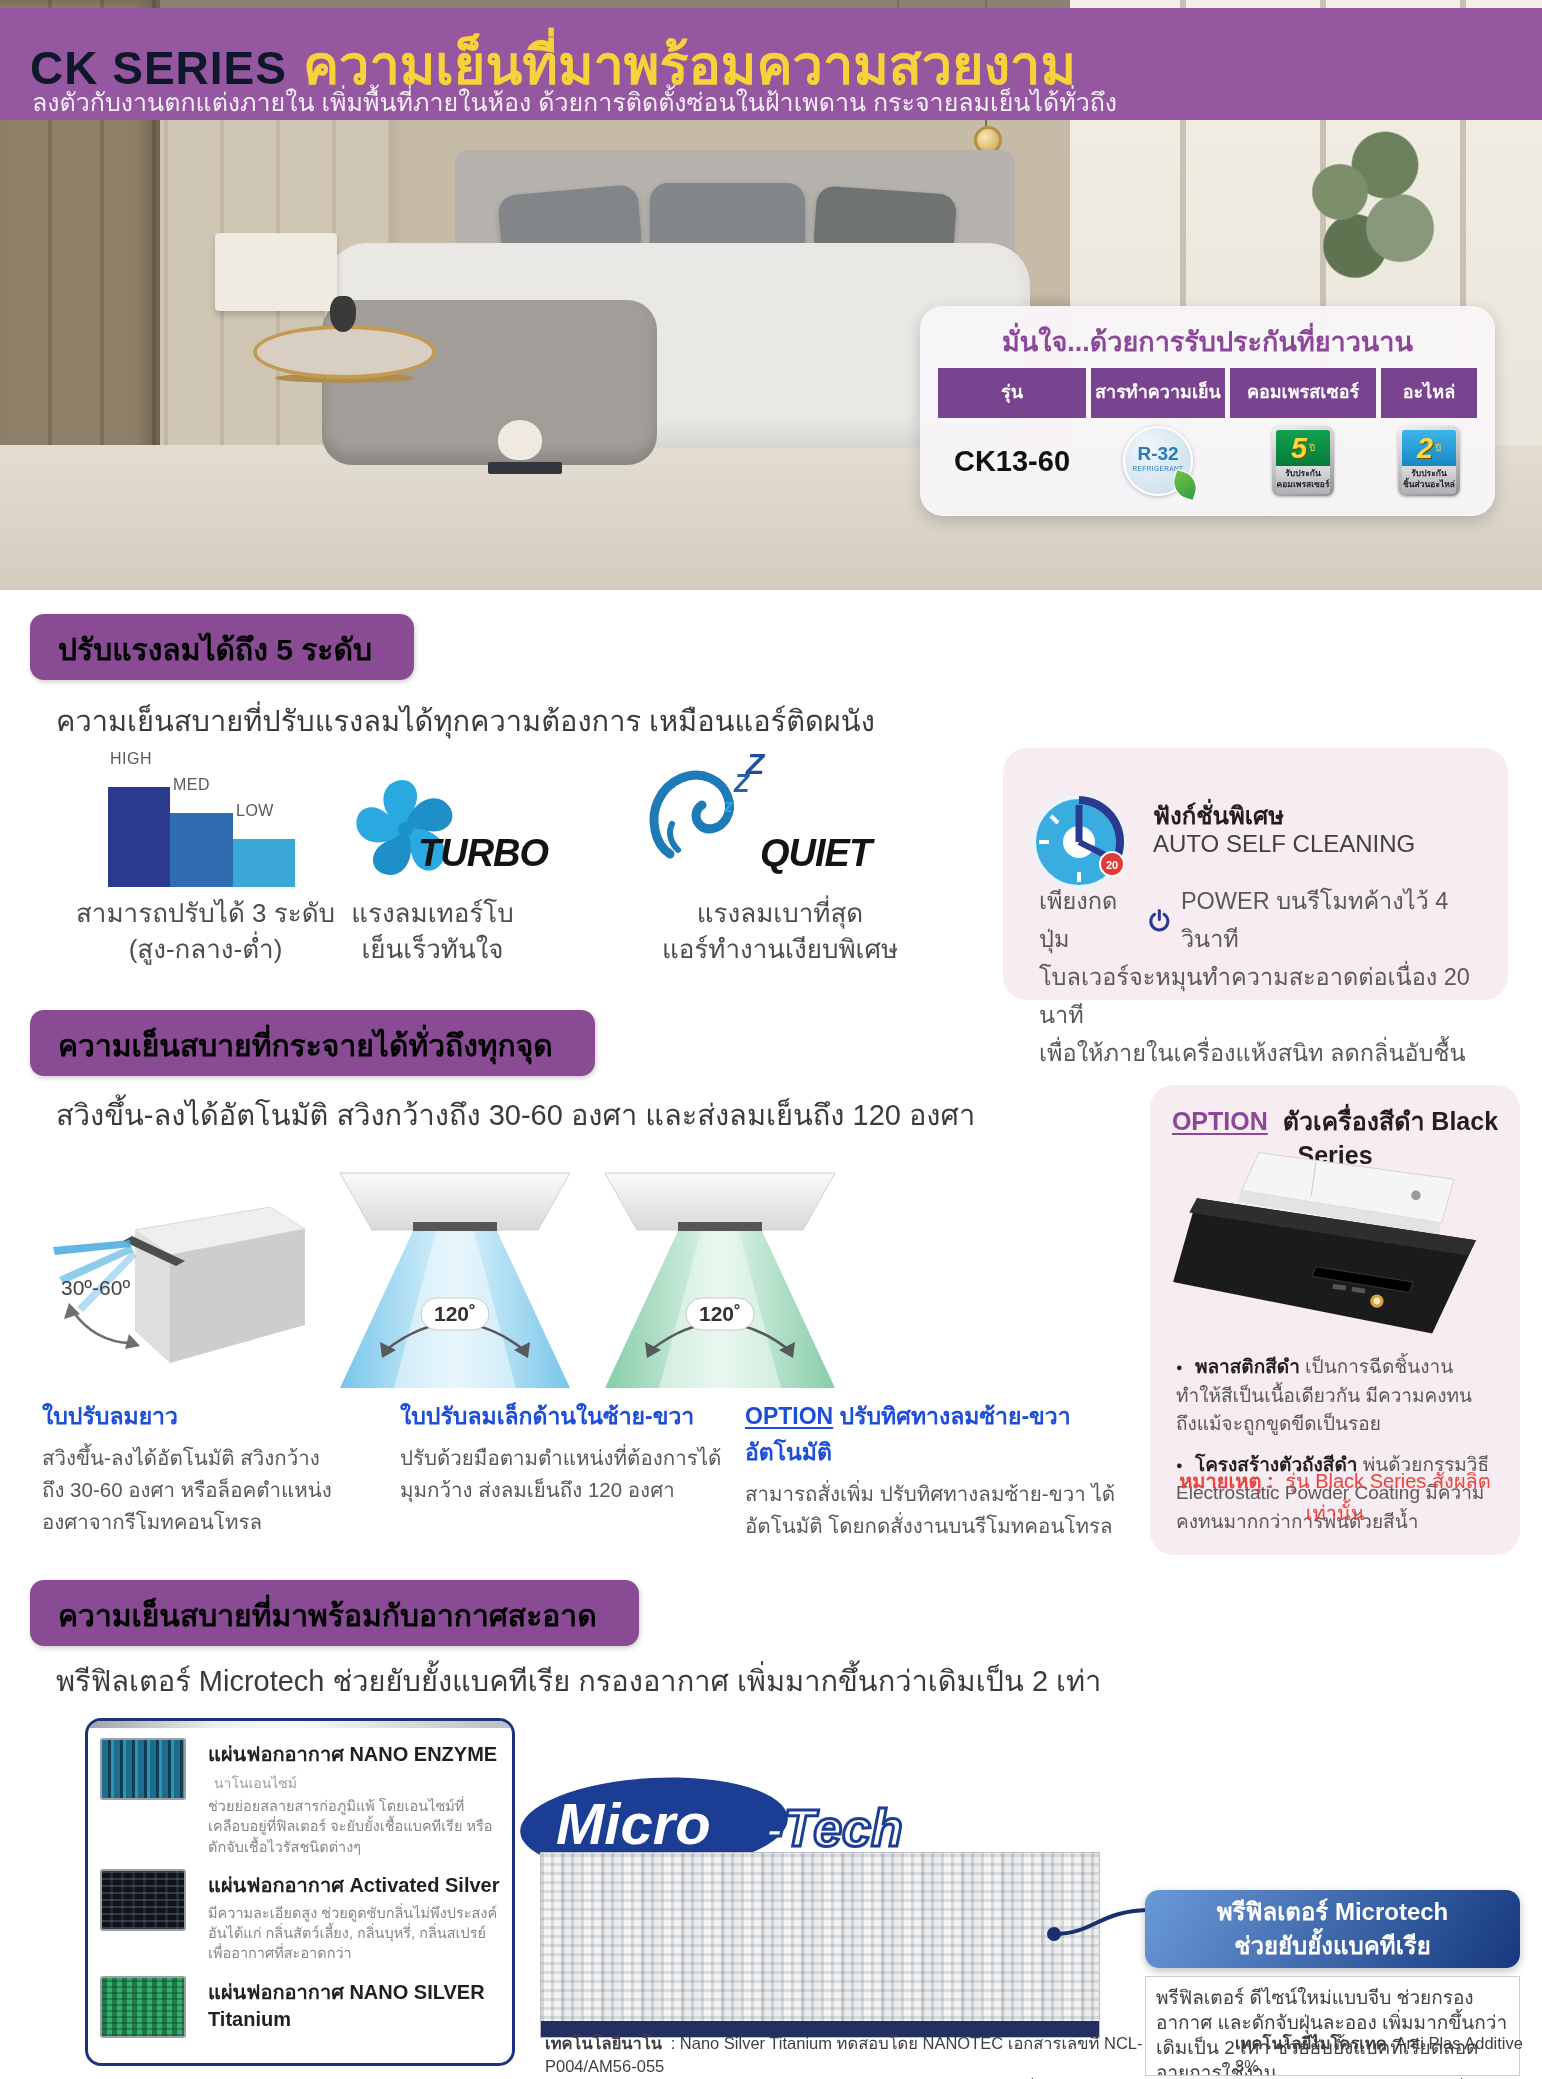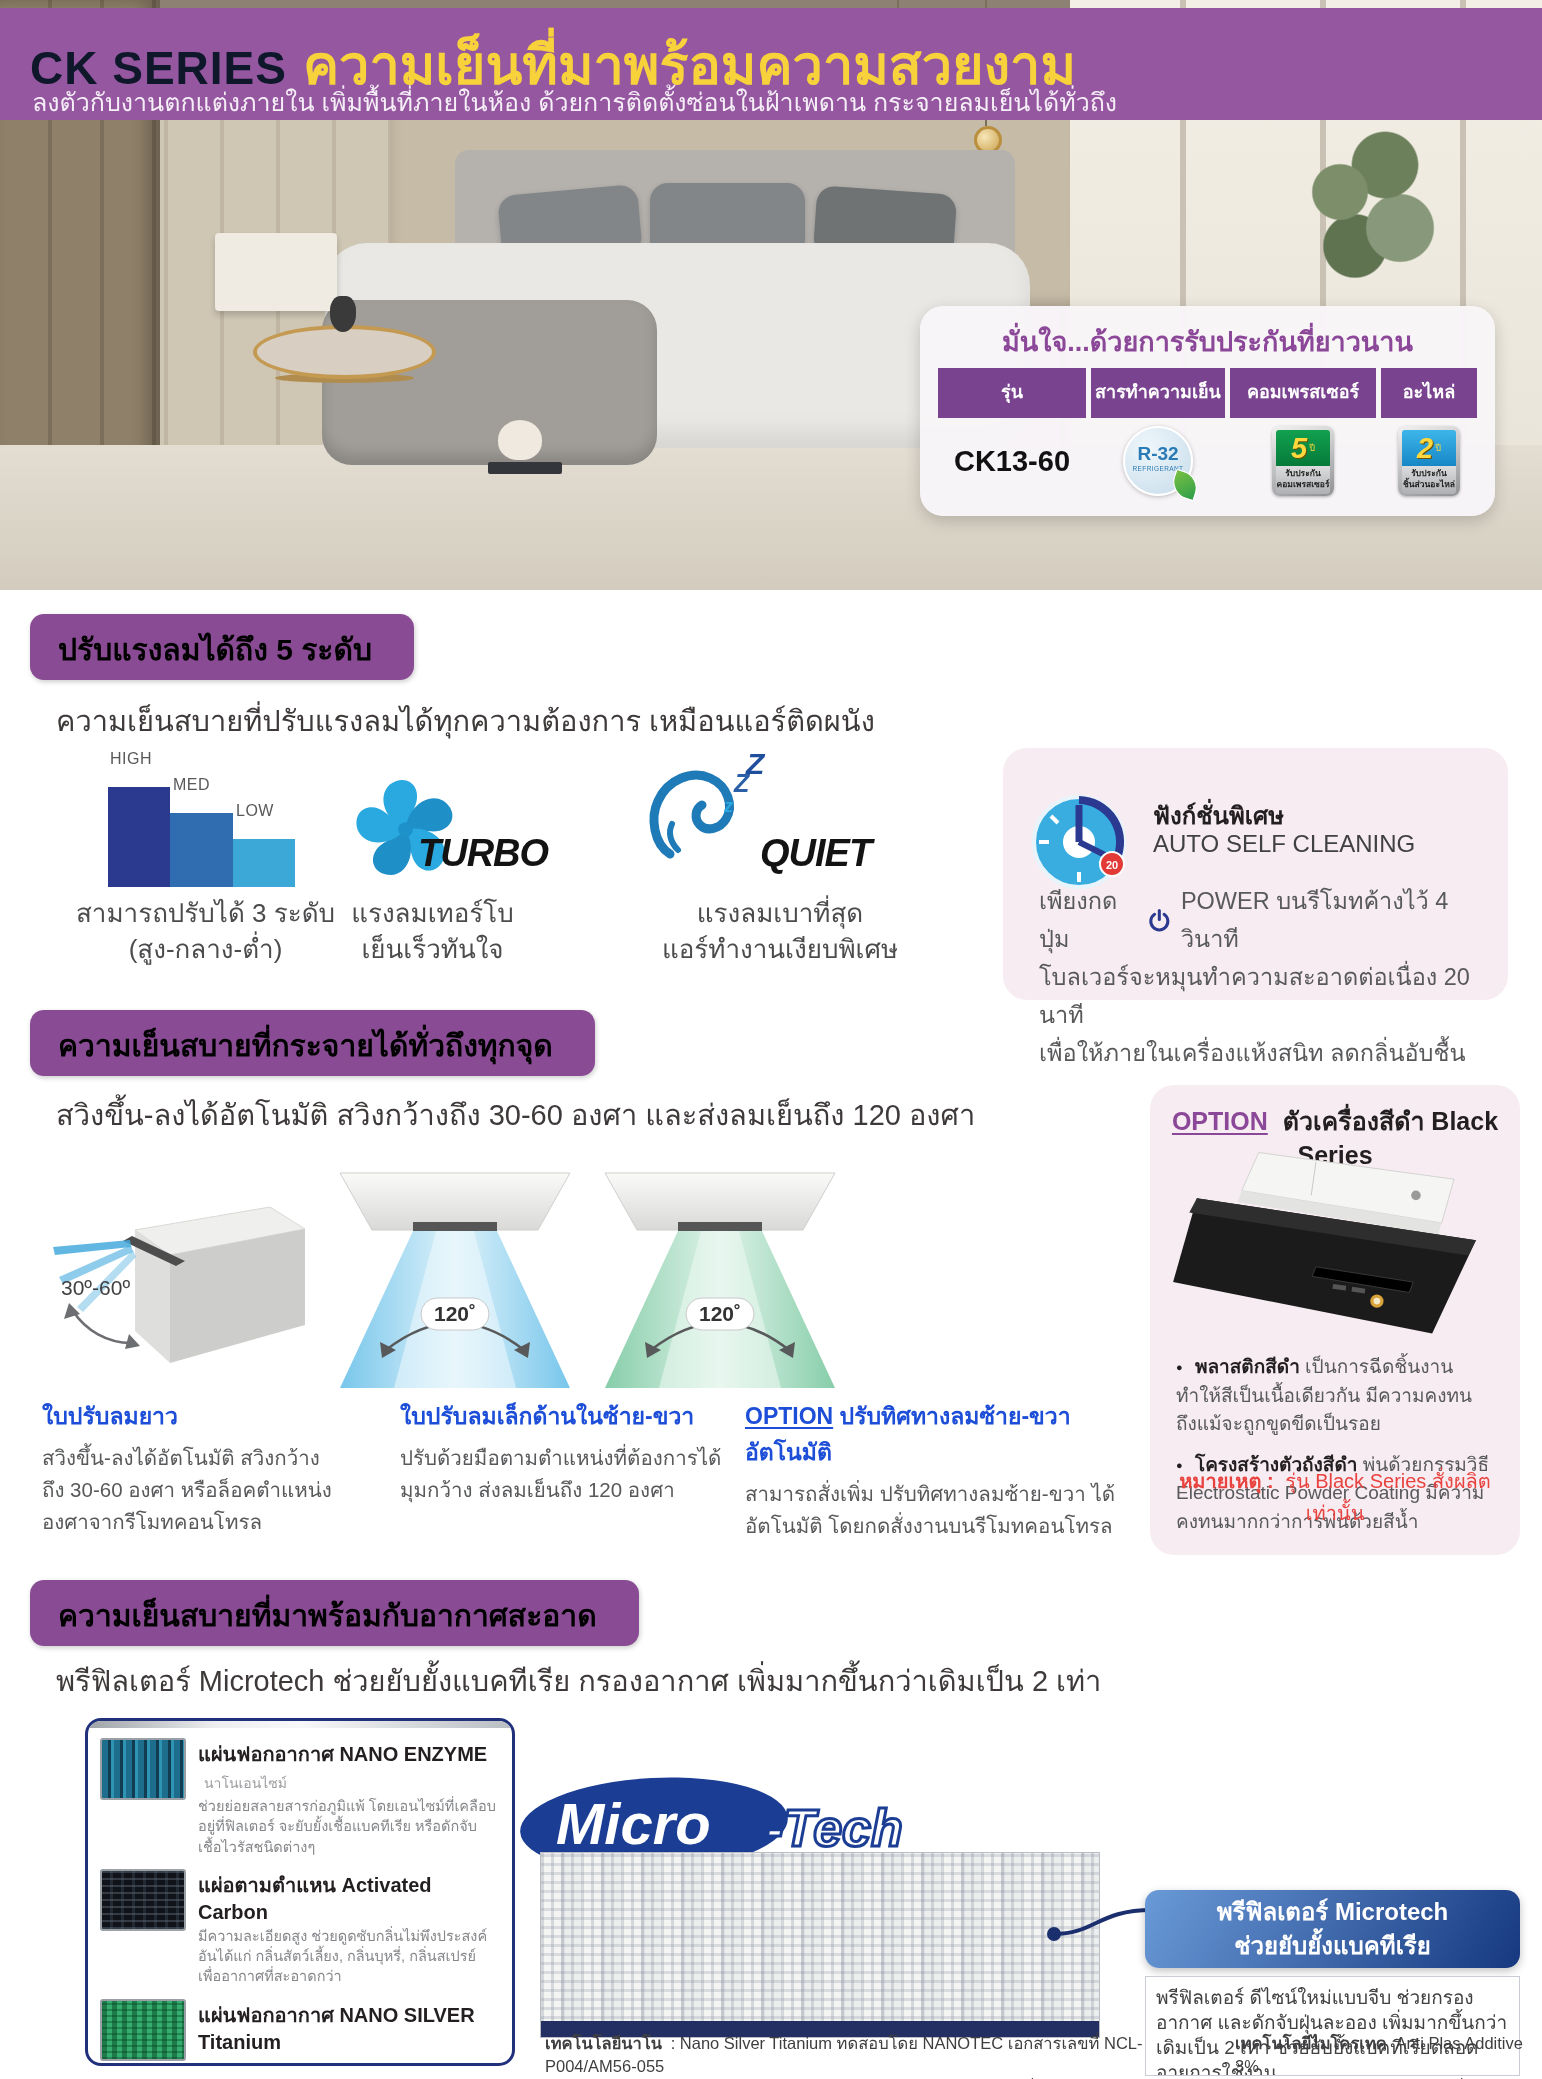--- a/index.html
+++ b/index.html
@@ -108,21 +108,21 @@
   .bs-bullet b{color:#231f20;}
   .bs-note{position:absolute;left:0;bottom:26px;width:100%;text-align:center;font-size:20px;color:#e8433f;}
   .bs-note b{margin-right:6px;}
 
   
   .nano{left:85px;top:1718px;width:430px;height:348px;background:#fff;border:3px solid #21307a;
     border-radius:16px;overflow:hidden;box-sizing:border-box;}
   .nano-h{height:56px;background:linear-gradient(180deg,#2f86c8,#135d9c);color:#fff;font-weight:bold;
     font-size:26px;text-align:center;line-height:58px;}
   .nano-stripe{height:7px;background:linear-gradient(90deg,#9ea3a8,#eceeef 30%,#f7f8f9 50%,#b9bec3);}
-  .nano-item{display:flex;padding:10px 12px 2px 12px;}
+  .nano-item{display:flex;padding:10px 12px 2px 12px;gap:10px;}
   .sw{width:86px;height:62px;border:2px solid #9aa0a6;border-radius:3px;margin-right:12px;flex:none;box-sizing:border-box;}
   .sw1{background:repeating-linear-gradient(90deg,#1c6e8c 0 6px,#123c52 6px 9px,#2e94b4 9px 12px);}
   .sw2{background:repeating-linear-gradient(0deg,rgba(90,100,112,.5) 0 2px,transparent 2px 7px),
        repeating-linear-gradient(90deg,#101319 0 8px,#232a33 8px 11px);}
   .sw3{background:repeating-linear-gradient(0deg,rgba(0,60,30,.35) 0 2px,transparent 2px 6px),
        repeating-linear-gradient(90deg,#1f7a49 0 5px,#35ad6e 5px 10px);}
   .fi-title{font-size:20px;font-weight:bold;color:#231f20;}
   .fi-suffix{font-size:14px;color:#9b9da0;font-weight:normal;margin-left:6px;}
   .fi-body{font-size:14.5px;color:#85878a;line-height:1.4;margin-top:2px;}
 
@@ -431,21 +431,21 @@
         <div class="fi-title">
           <span>แผ่นฟอกอากาศ NANO ENZYME</span>
           <span class="fi-suffix">นาโนเอนไซม์</span>
         </div>
         <div class="fi-body">ช่วยย่อยสลายสารก่อภูมิแพ้ โดยเอนไซม์ที่เคลือบอยู่ที่ฟิลเตอร์ จะยับยั้งเชื้อแบคทีเรีย หรือดักจับเชื้อไวรัสชนิดต่างๆ</div>
       </div>
     </div>
     <div class="nano-item">
       <div class="sw sw2"></div>
       <div>
-        <div class="fi-title">แผ่อตามตำแหน Activated Carbon</div>
+        <div class="fi-title">แผ่นฟอกอากาศ Activated Silver</div>
         <div class="fi-body">มีความละเอียดสูง ช่วยดูดซับกลิ่นไม่พึงประสงค์ อันได้แก่ กลิ่นสัตว์เลี้ยง, กลิ่นบุหรี่, กลิ่นสเปรย์ เพื่ออากาศที่สะอาดกว่า</div>
       </div>
     </div>
     <div class="nano-item">
       <div class="sw sw3"></div>
       <div>
         <div class="fi-title">แผ่นฟอกอากาศ NANO SILVER Titanium</div>
 
       </div>
     </div>

